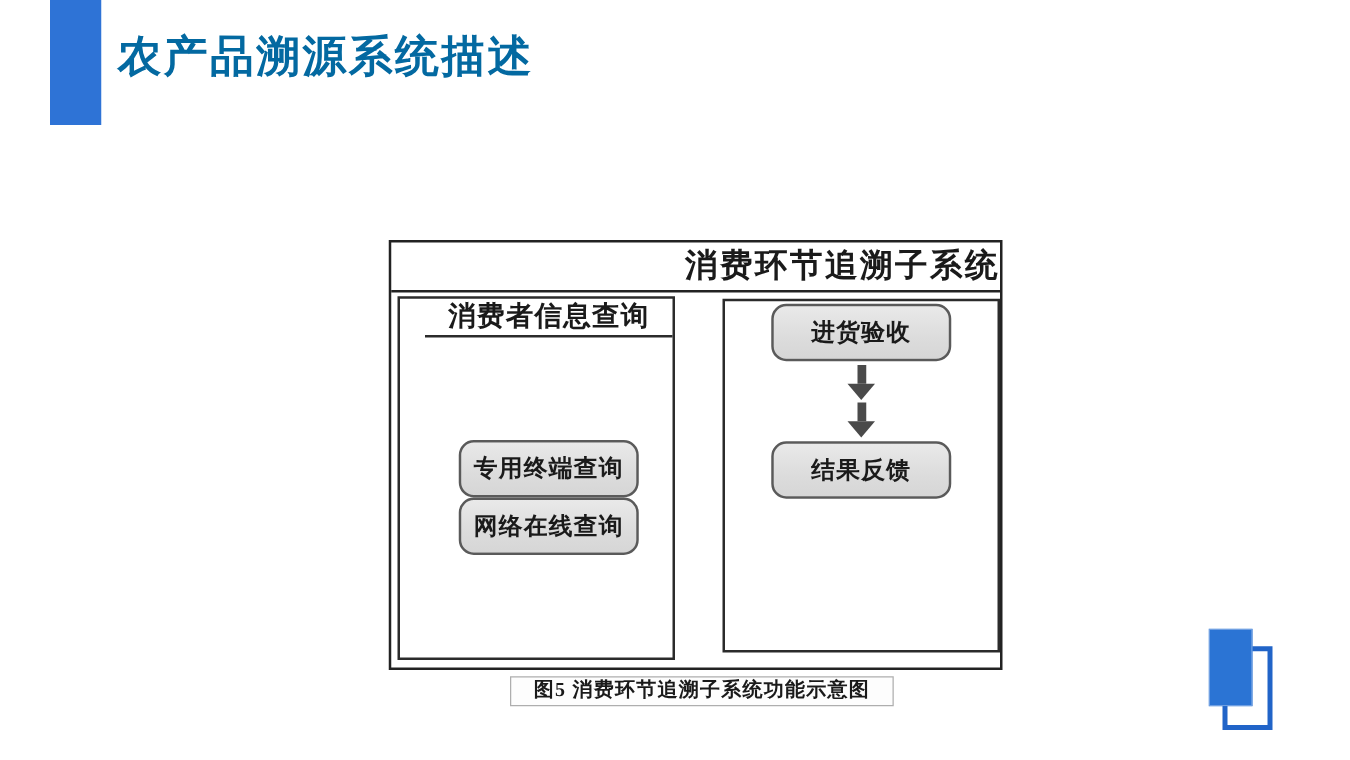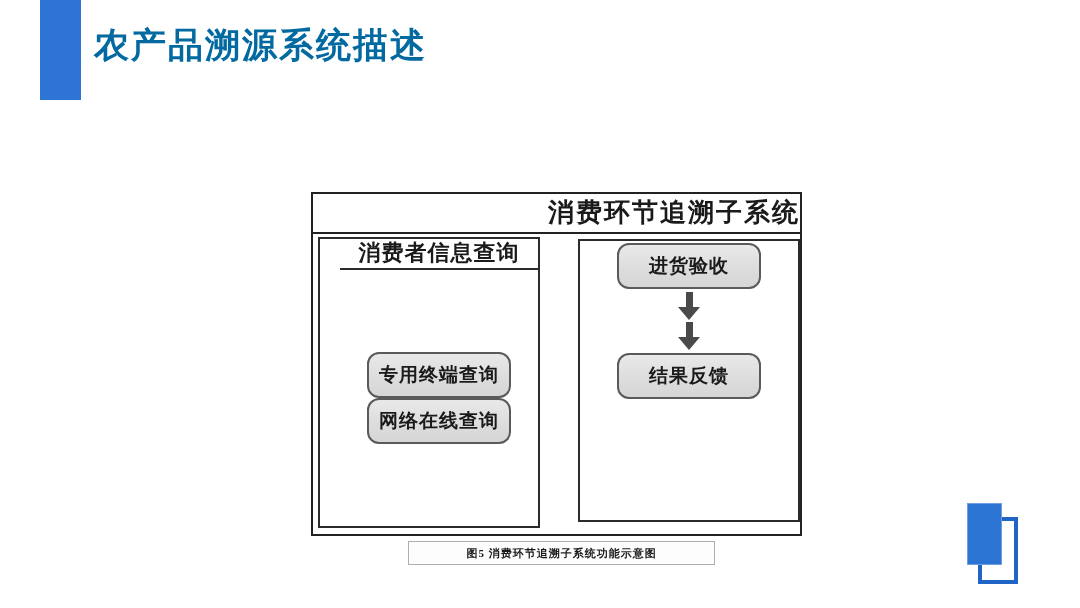--- a/index.html
+++ b/index.html
@@ -77,21 +77,21 @@
     border-right:11px solid transparent;
     border-top:13px solid #4a4a4a;
   }
   .figure-caption{
     position:absolute;left:408px;top:541px;
     width:307px;height:24px;
     box-sizing:border-box;
     border:1px solid #aeaeae;
     background:#fdfdfd;
     text-align:center;line-height:22px;
-    font-size:11px;font-weight:bold;letter-spacing:1px;
+    font-size:16px;font-weight:bold;letter-spacing:1px;
     white-space:nowrap;
   }
   
   .logo{position:absolute;left:967px;top:503px;width:52px;height:82px;}
   .logo-outline{
     position:absolute;left:11px;top:14px;
     width:40px;height:67px;
     box-sizing:border-box;
     border:4px solid #2164c8;
     background:transparent;

